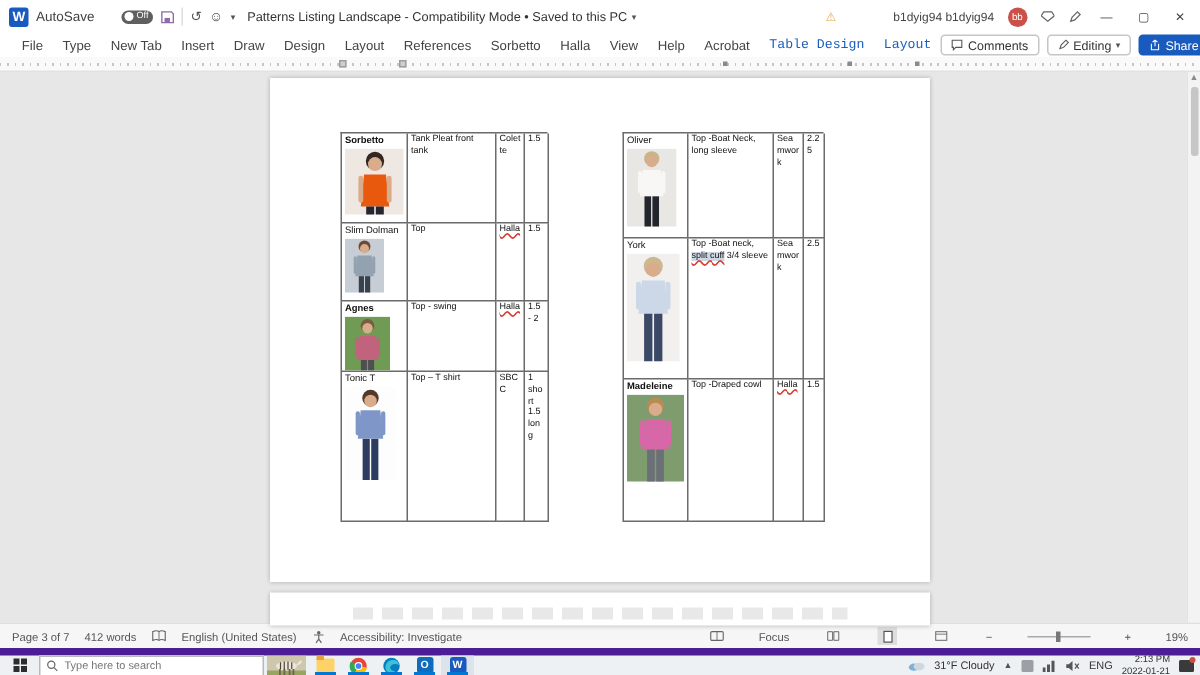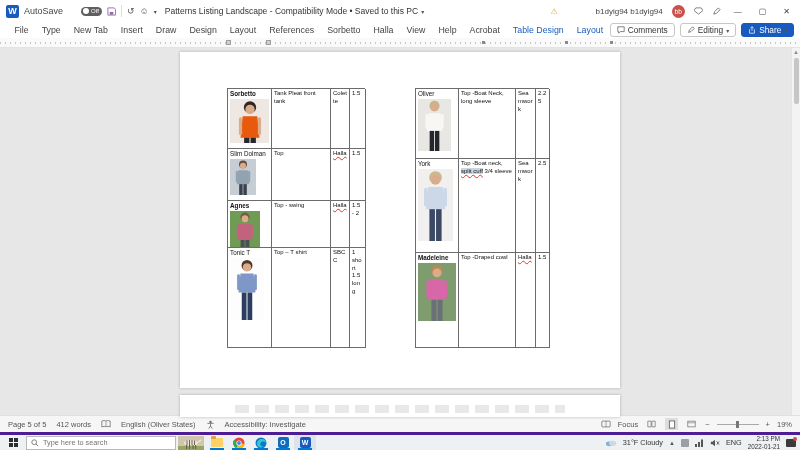--- a/index.html
+++ b/index.html
@@ -22,21 +22,21 @@
   .tb-right { margin-left:auto; display:flex; align-items:center; gap:9px; }
   .warn { color:#e8a33d; font-size:8px; }
   .account { font-size:8px; color:#444;padding-left:29px; }
   .avatar { width:13px; height:13px; border-radius:50%; background:#ca5048; color:#fff; font-size:6.5px; display:flex; align-items:center; justify-content:center; }
   .winbtn { color:#444; font-size:8px; padding:0 4px; }
 
   
   .menubar { height:16px; background:#fff; display:flex; align-items:center; padding:0 8px; font-size:8.8px; }
   .tabs { display:flex; }
   .tab { padding:0 6.5px; color:#444; white-space:nowrap; }
-  .tab.contextual { color:#1a5dbe; }
+  .tab.contextual { color:#1a5dbe;font-family:Liberation Mono, monospace; }
   .menu-right { margin-left:auto; display:flex; gap:5px; align-items:center; }
   .mbtn { display:flex; align-items:center; gap:3px; border:1px solid #c6c6c6; border-radius:3px; padding:1px 6px; font-size:8.3px; color:#333; background:#fff; white-space:nowrap; }
   .mbtn.share { background:#185abd; border-color:#185abd; color:#fff; }
 
   
   .ruler { height:10px; background:#fafafa; border-bottom:1px solid #e2e2e2; position:relative; }
   .ruler-ticks { position:absolute; left:0; right:0; top:4px; height:2px;
     background:repeating-linear-gradient(90deg,#b9b9b9 0 1px,transparent 1px 5px); opacity:.8; }
   .ind-marker { position:absolute; width:5px; height:5px; background:#cfcfcf; border:1px solid #9e9e9e; top:2px; }
   .tabstop { position:absolute; width:3px; height:3px; background:#8a8a8a; top:3px; }
@@ -57,29 +57,29 @@
   .trow { display:grid; }
   .cell { border-right:1px solid #6b6b6b; border-bottom:1px solid #6b6b6b; padding:1px 2px; font-size:6px; line-height:1.3; color:#111; overflow:hidden; word-wrap:break-word; }
   .pname { display:block; font-size:6.3px; margin-bottom:1px; }
   .pname.bold { font-weight:bold; }
   .photo { overflow:hidden; }
   .misspelled { text-decoration:underline wavy #d83b2d; text-decoration-thickness:.5px; text-underline-offset:1px; }
   .hl { background:#cdd7e4; text-decoration:underline wavy #d83b2d; text-decoration-thickness:.5px; }
 
   
   .statusbar { height:17px; background:#f6f6f6; border-top:1px solid #e0e0e0; display:flex; align-items:center; padding:0 8px; font-size:7.5px; color:#555; gap:10px; }
-  .sb-right { margin-left:auto; display:flex; align-items:center; gap:7px; }
+  .sb-right { margin-left:auto; display:flex; align-items:center; gap:23px; }
   .viewbtn { width:13px; height:12px; display:flex; align-items:center; justify-content:center; }
   .viewbtn.sel { background:#dedede; }
   .zoom-track { width:42px; height:1px; background:#a9a9a9; position:relative; }
   .zoom-thumb { position:absolute; left:19px; top:-3px; width:3px; height:7px; background:#777; }
   .sb-ico { display:flex; align-items:center; }
 
   
-  .taskbar { height:18px; background:#eef1f4; border-top:3px solid #4c1d95; display:flex; align-items:center; }
+  .taskbar { height:18px; background:#eef1f4; border-top:5px solid #4c1d95; display:flex; align-items:center; }
   .start { width:26px; height:100%; display:flex; align-items:center; justify-content:center; }
   .start-glyph { width:9px; height:9px; display:grid; grid-template-columns:4px 4px; grid-template-rows:4px 4px; gap:1px; }
   .start-glyph div { background:#2d2d2d; }
   .tsearch { width:150px; height:14px; background:#fff; border:1px solid #b9b9b9; display:flex; align-items:center; padding:0 4px; gap:4px; }
   .tsearch input { border:none; outline:none; font-size:7.3px; color:#555; width:110px; background:transparent; font-family:inherit; }
   .tapp { width:22px; height:100%; display:flex; align-items:center; justify-content:center; position:relative; }
   .tapp.running::after { content:""; position:absolute; bottom:0; left:4px; right:4px; height:2px; background:#0078d4; }
   .tapp.active { background:#dde3ea; }
   .tray { margin-left:auto; display:flex; align-items:center; gap:6px; padding-right:4px; font-size:7.3px; color:#333; }
   .clock { text-align:right; font-size:6.3px; line-height:1.25; color:#333; }
@@ -333,29 +333,29 @@
   <div class="page page6">
     <div class="ghost-text"></div>
   </div>
   <div class="doc-scroll">
     <span class="arrow">▲</span>
     <div class="doc-thumb"></div>
   </div>
 </div>
 
 <div class="statusbar">
-  <span>Page 5 of 5</span>
+  <span>Page 3 of 7</span>
   <span>412 words</span>
   <span class="sb-ico">
     <svg width="10" height="8" viewBox="0 0 12 9">
         <path d="M1 1c2-.8 4-.8 5 0 1-.8 3-.8 5 0v7c-2-.8-4-.8-5 0-1-.8-3-.8-5 0z" fill="none" stroke="#666" stroke-width="0.9"></path>
         <line x1="6" y1="1" x2="6" y2="8" stroke="#666" stroke-width="0.7"></line>
       </svg>
   </span>
-  <span>English (Oliver States)</span>
+  <span>English (United States)</span>
   <span class="sb-ico">
     <svg width="9" height="9" viewBox="0 0 10 10">
         <circle cx="5" cy="2" r="1.3" fill="#666"></circle>
         <path d="M1.5 3.7h7M5 3.7v3M5 6.7L3 9.5M5 6.7l2 2.8" fill="none" stroke="#666" stroke-width="0.9"></path>
       </svg>
   </span>
   <span>Accessibility: Investigate</span>
   <div class="sb-right">
     <span class="sb-ico">
       <svg width="10" height="8" viewBox="0 0 12 9">

